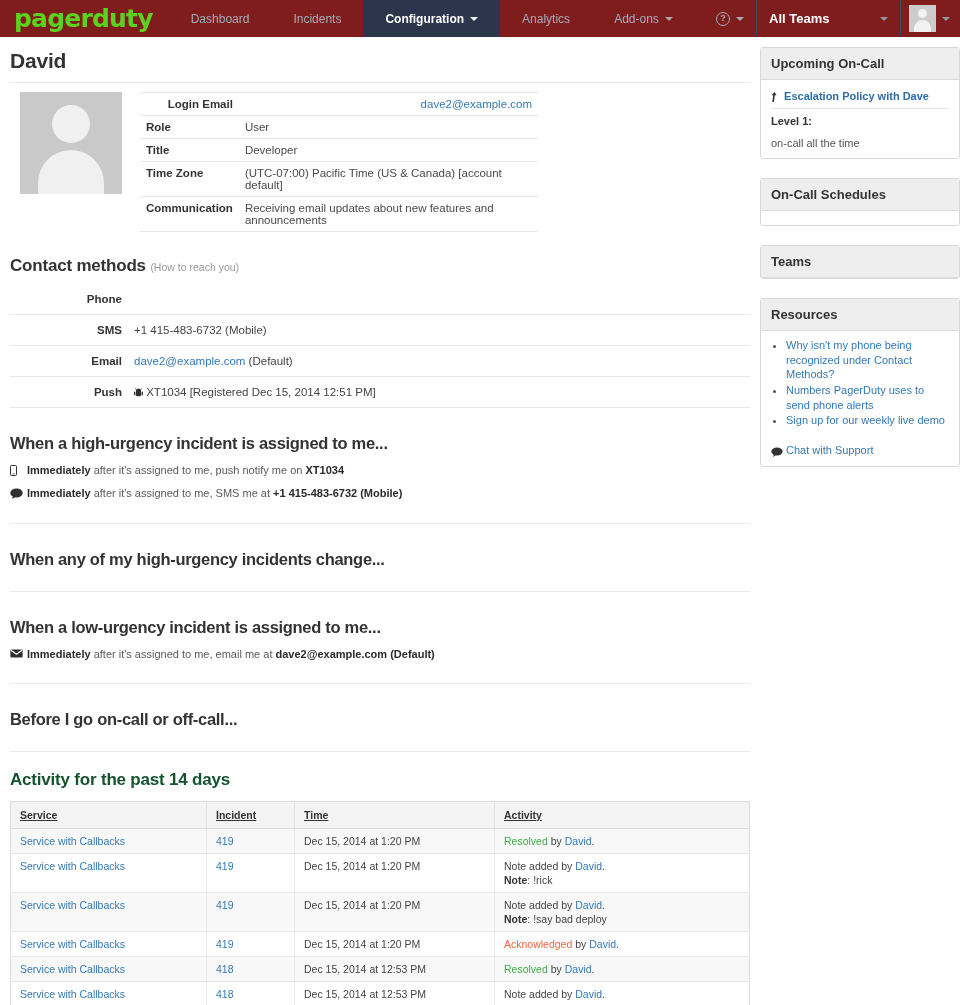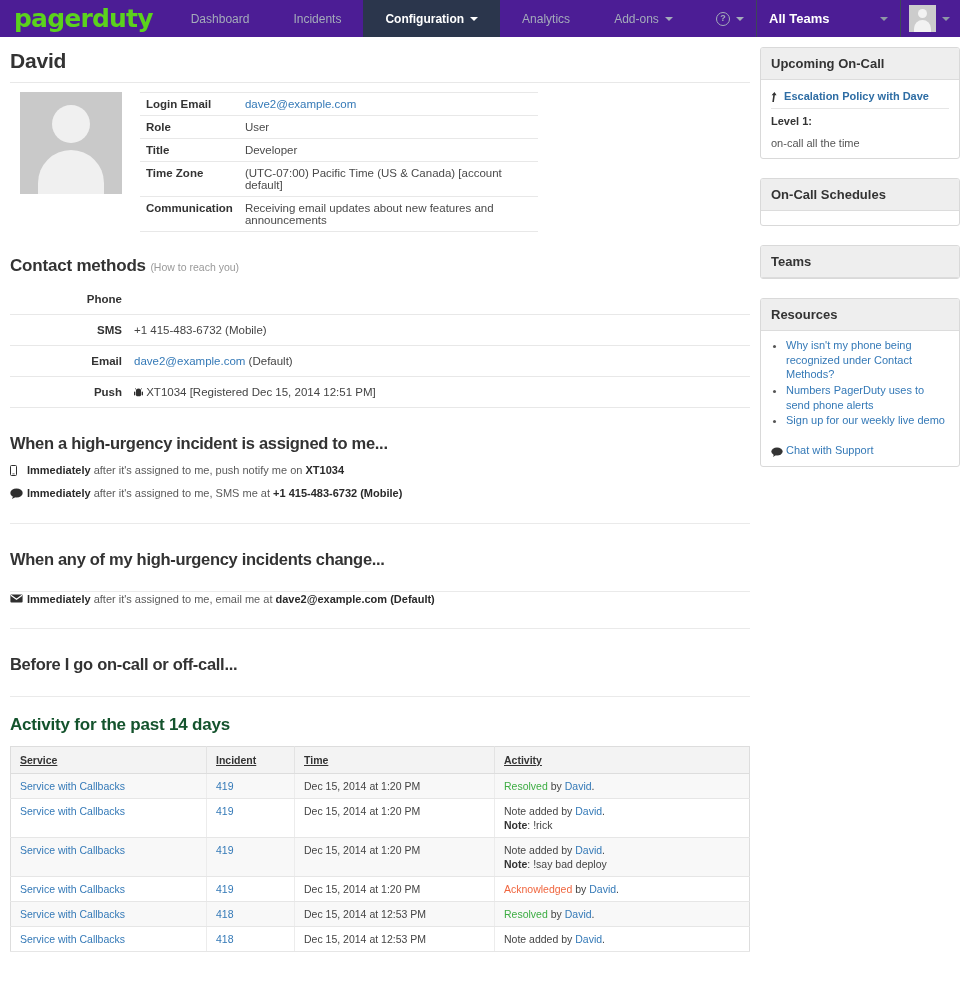--- a/index.html
+++ b/index.html
@@ -9,21 +9,21 @@
     width: 960px; height: 1005px;
     background: #ffffff;
     font-family: "Liberation Sans", sans-serif;
     color: #333333;
     overflow: hidden;
   }
 
   
   .navbar {
     height: 37px;
-    background: #4c1d95;
+    background: #7f1d1d;
     display: flex;
     align-items: stretch;
     position: relative;
   }
   .logo {
     display: flex; align-items: center;
     padding: 0 16px 0 14px;
     font-size: 25px;
     font-weight: 700;
     letter-spacing: -0.8px;
@@ -162,21 +162,21 @@
     border-collapse: collapse;
     margin-left: 18px;
     width: 398px;
     font-size: 11.5px;
   }
   table.profile-table td {
     padding: 5px 6px;
     border-bottom: 1px solid #e8e8e8;
     vertical-align: top;
   }
-  table.profile-table tr:first-child td { border-top: 1px solid #e8e8e8; }
+  table.profile-table tr:first-child td { border-top: 1px solid #e8e8e8; text-align: right; }
   td.field-label {
     font-weight: bold;
     color: #333333;
     white-space: nowrap;
     width: 90px;
   }
   td.field-value { color: #4a4a4a; }
   a.link { color: #3479b7; text-decoration: none; }
 
   
@@ -468,20 +468,21 @@
             <path d="M3 8.6 L2 11 L5.2 9.3 Z" fill="#2f2f2f"></path>
           </svg>
       </span>
       <span><b>Immediately</b><span> after it's assigned to me, SMS me at </span><b>+1 415-483-6732 (Mobile)</b></span>
     </div>
     <hr class="rule-divider">
 
     <h3 class="rule-heading">When any of my high-urgency incidents change...</h3>
     <hr class="rule-divider">
 
+    <h3 class="rule-heading">When a low-urgency incident is assigned to me...</h3>
     <div class="rule-line">
       <span class="rule-icon">
         <svg width="13" height="9" viewBox="0 0 13 9">
             <rect x="0.4" y="0.4" width="12.2" height="8.2" rx="1" fill="#2f2f2f"></rect>
             <path d="M0.9 1.2 L6.5 5.2 L12.1 1.2" fill="none" stroke="#ffffff" stroke-width="1.2"></path>
           </svg>
       </span>
       <span><b>Immediately</b><span> after it's assigned to me, email me at </span><b>dave2@example.com (Default)</b></span>
     </div>
     <hr class="rule-divider">

